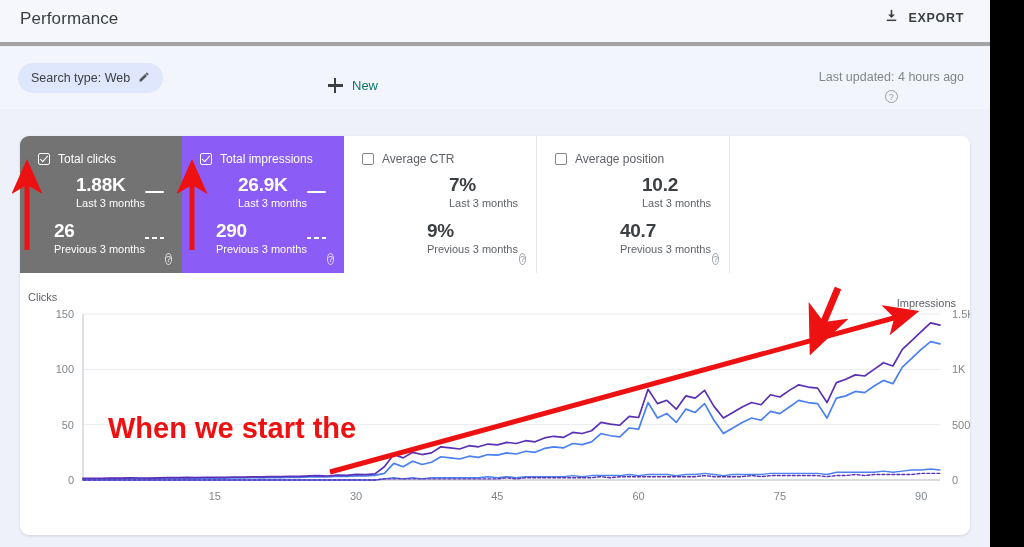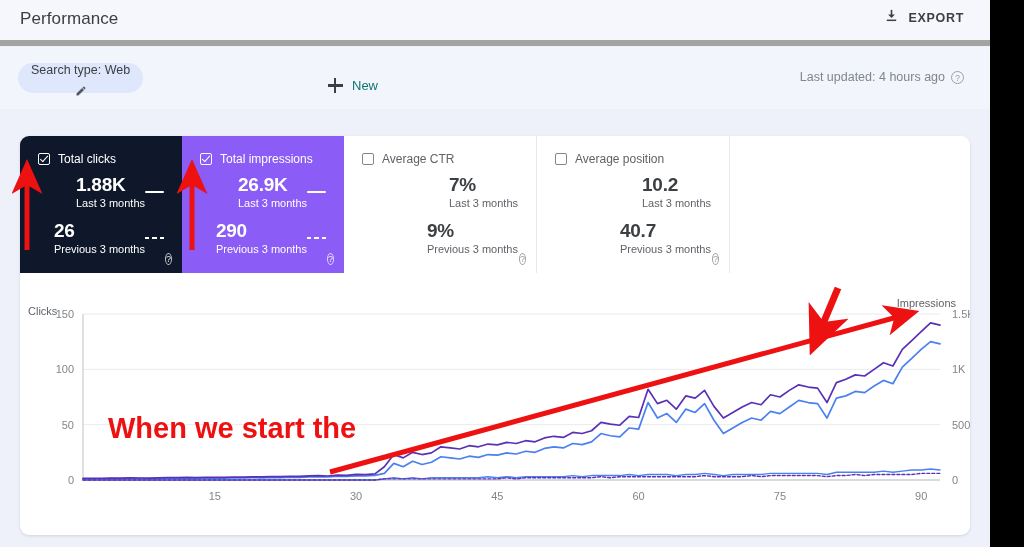--- a/index.html
+++ b/index.html
@@ -28,21 +28,21 @@
     width: 34px; height: 547px;
     background: #000000;
     z-index: 60;
   }
   
   .appbar {
     position: absolute;
     top: 0; left: 0;
     width: 990px; height: 46px;
     background: #f5f7fd;
-    border-bottom: 6px solid #a3a3a3;
+    border-bottom: 4px solid #a3a3a3;
     box-sizing: border-box;
   }
   .page-title {
     position: absolute;
     left: 20px; top: 9px;
     font-size: 17px;
     color: #3c4043;
     letter-spacing: .1px;
   }
   .export-btn {
@@ -74,21 +74,20 @@
     display: flex;
     align-items: center;
     gap: 8px;
     padding: 0 13px;
     border-radius: 16px;
     background: #dee7fb;
     font-size: 12.5px;
     color: #3c4043;
     cursor: pointer;
     box-sizing: border-box;
-    flex-direction: column;
   }
   .chip-1 { left: 18px; }
   .chip-2 { left: 176px; background: #e3e6ee; }
   .pencil { display: block; opacity: .85; }
   .new-btn {
     position: absolute;
     top: 16px; left: 320px;
     height: 30px;
     display: flex;
     align-items: flex-end;
@@ -110,20 +109,21 @@
   .plus::before { left: 6px; top: 0; width: 2.2px; height: 15px; }
   .plus::after  { top: 6.4px; left: 0; width: 15px; height: 2.2px; }
   .last-updated {
     position: absolute;
     top: 23px; right: 26px;
     display: flex;
     align-items: center;
     gap: 6px;
     font-size: 12.5px;
     color: #80868b;
+    flex-direction: column;
   }
   
   .card {
     position: absolute;
     left: 20px; top: 136px;
     width: 950px; height: 399px;
     background: #ffffff;
     border-radius: 9px;
     box-shadow: 0 1px 3px rgba(60,64,67,.16);
     overflow: hidden;
@@ -138,21 +138,21 @@
   .tile {
     position: relative;
     width: 162px;
     height: 137px;
     box-sizing: border-box;
     padding: 16px 14px 0 18px;
     border-right: 1px solid #e6e8ec;
   }
   .tile.wide { width: 193px; }
   .tile-clicks {
-    background: #0f172a;
+    background: #737373;
     border-right: none;
   }
   .tile-impr {
     background: #8b5cf6;
     border-right: none;
   }
   .tile-blank {
     flex: 1;
     background: #ffffff;
     border-right: none;
@@ -242,21 +242,21 @@
   .chart-wrap {
     position: absolute;
     left: 0; top: 137px;
     width: 950px; height: 262px;
   }
   .axis-title {
     position: absolute;
     font-size: 11px;
     color: #5f6368;
   }
-  .axis-title.left  { left: 8px;  top: 32px; }
+  .axis-title.left  { left: 8px;  top: 18px; }
   .axis-title.right { right: 14px; top: 24px; }
   svg.plot { position: absolute; left: 0; top: 0; }
   .tick-txt { font-size: 11px; fill: #80868b; font-family: "Liberation Sans", sans-serif; }
   
   .anno {
     position: absolute;
     color: #ee1111;
     font-weight: bold;
     line-height: 1.04;
     z-index: 40;

